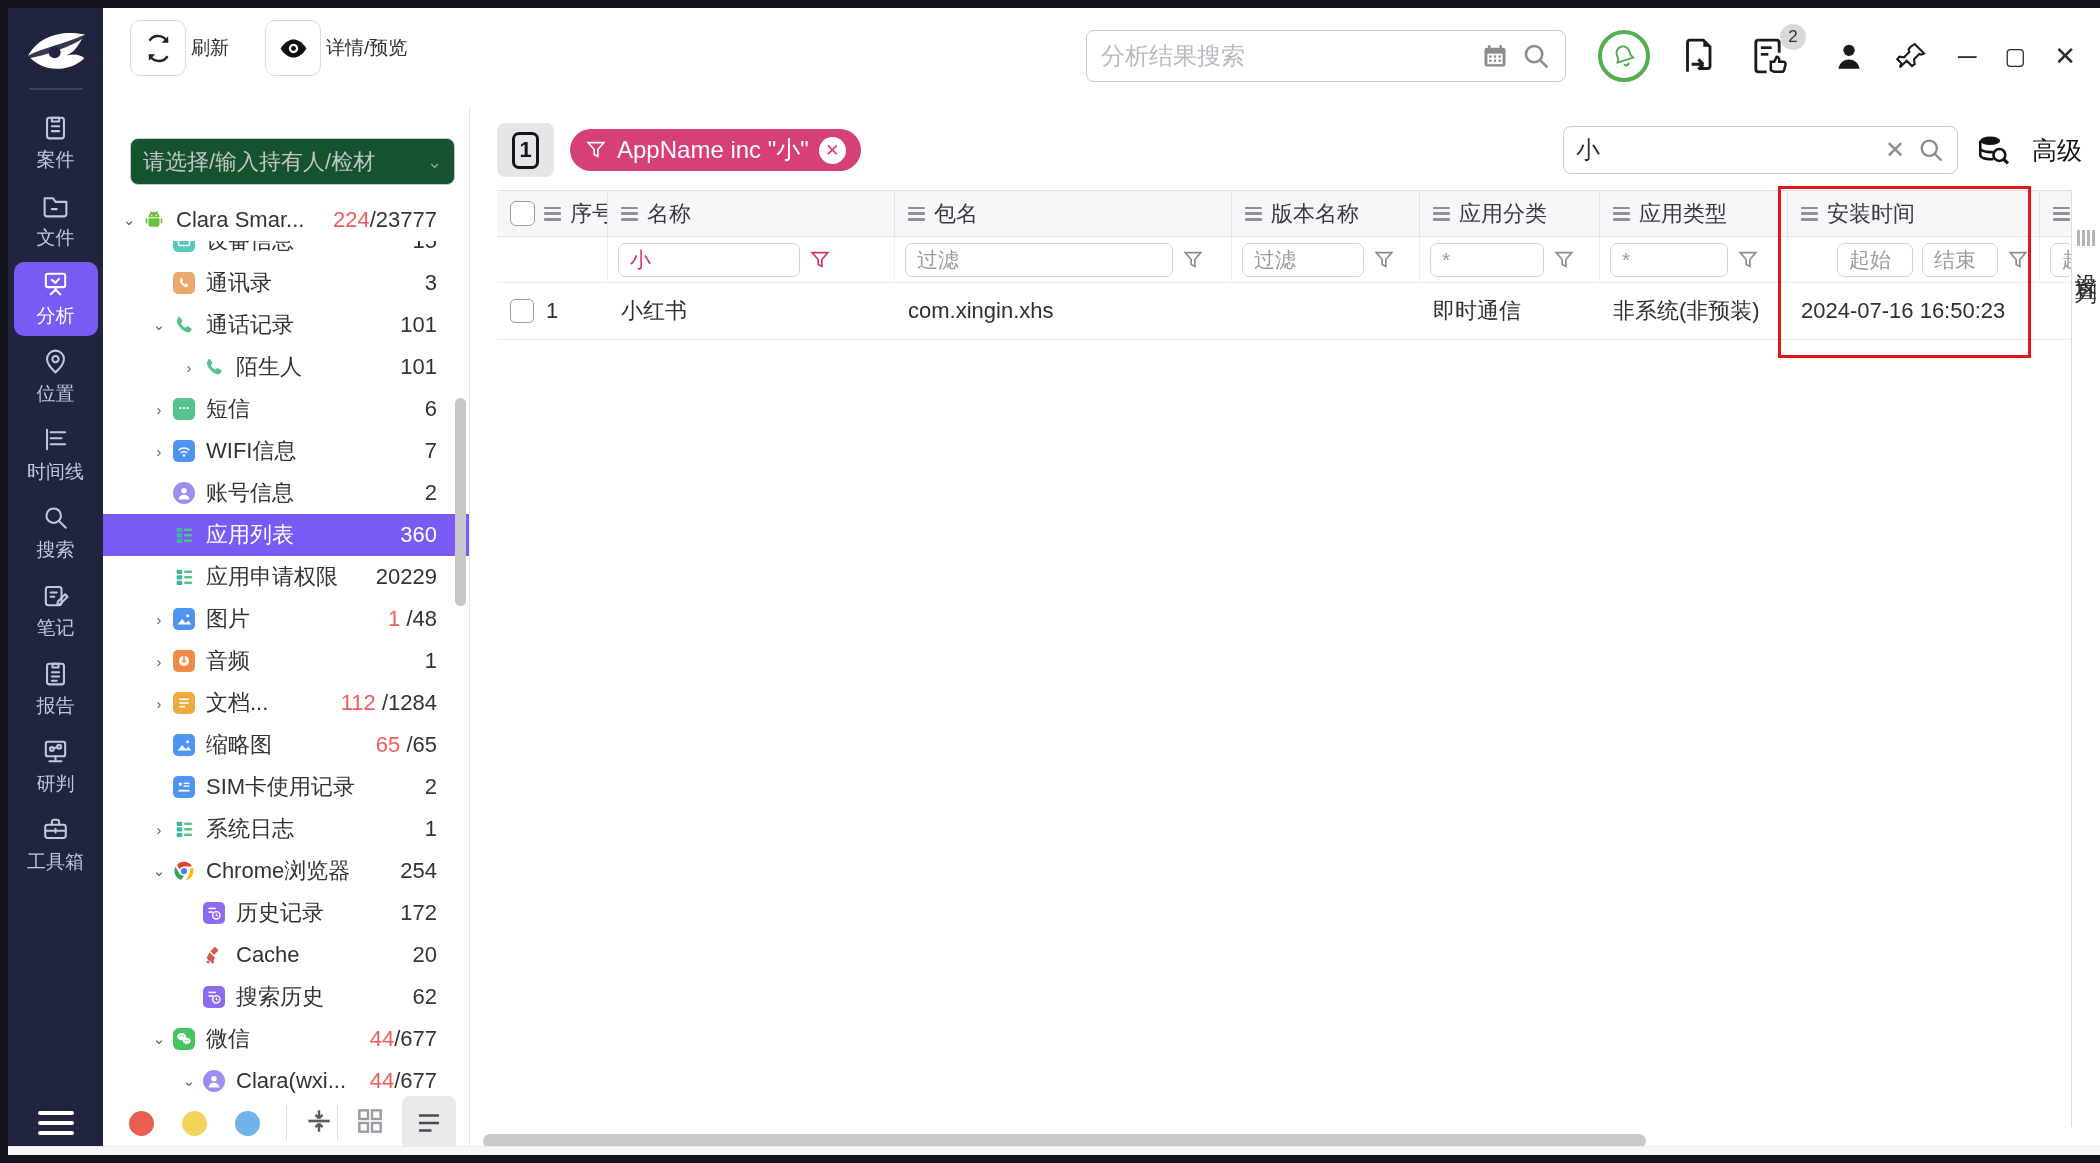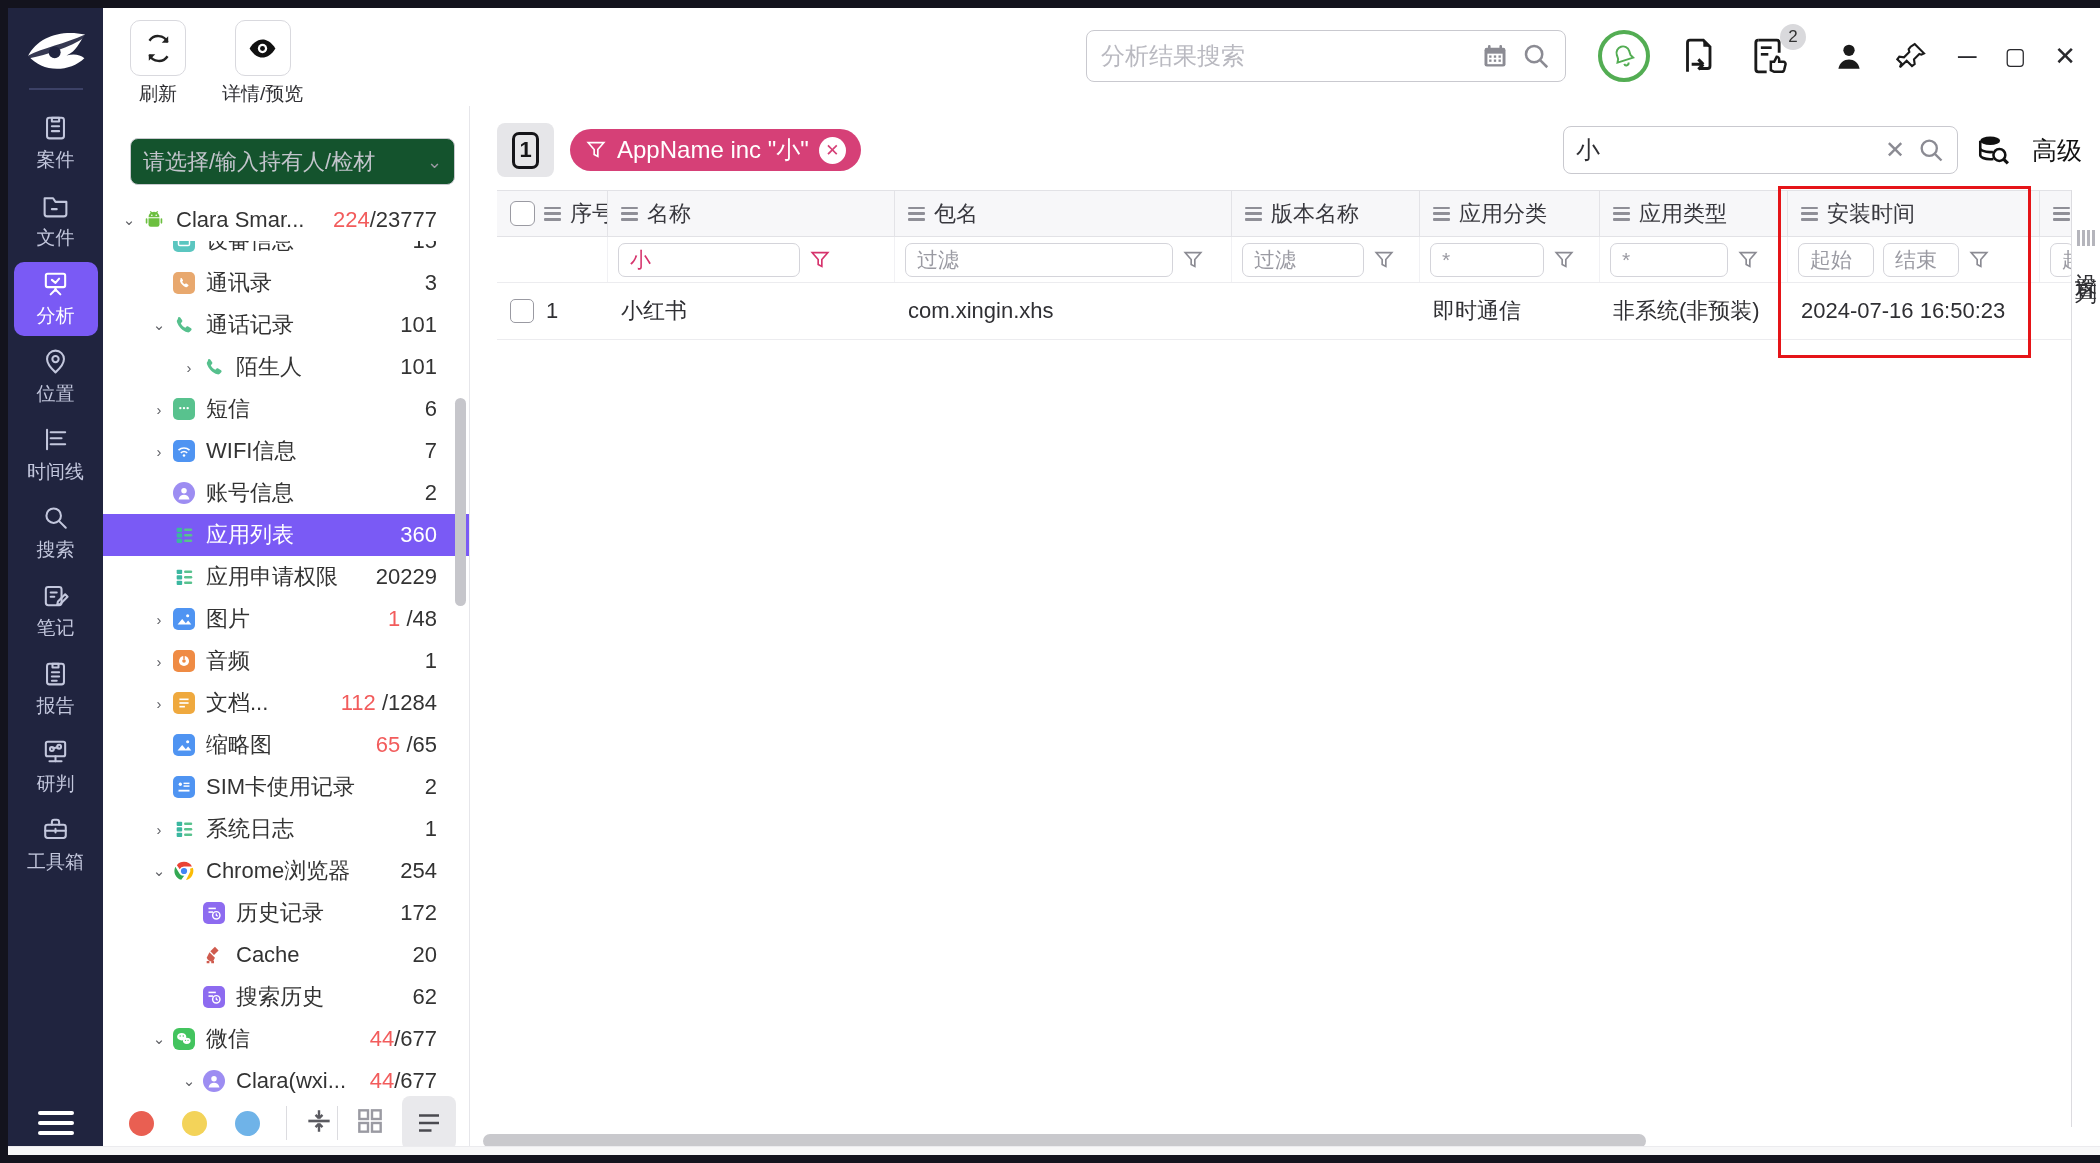--- a/index.html
+++ b/index.html
@@ -16,21 +16,21 @@
     justify-content:center;gap:5px;margin-bottom:4px;color:#c3c7dd;font-size:19px;flex:none;cursor:default}
   .rail-item.active{background:#7a5af5;color:#fff}
   .rail-item svg{width:29px;height:29px;stroke:#c3c7dd;fill:none;stroke-width:1.7}
   .rail-item.active svg{stroke:#fff}
   .rail-burger{position:absolute;bottom:20px;left:50%;transform:translateX(-50%);display:flex;flex-direction:column;gap:6px}
   .rail-burger i{display:block;width:36px;height:4px;background:#fff;border-radius:2px}
 
   
   .app{flex:1;display:flex;flex-direction:column;min-width:0}
   .topbar{height:98px;flex:none;display:flex;align-items:flex-start;padding:12px 0 0 27px}
-  .toolwrap{display:flex;flex-direction:column;align-items:center;gap:5px;margin-right:36px}
+  .toolwrap{display:flex;flex-direction:row;align-items:center;gap:5px;margin-right:36px}
   .toolbtn{width:56px;height:56px;border:1px solid #d9d9de;border-radius:10px;display:flex;align-items:center;justify-content:center;background:#fff}
   .toolbtn svg{width:31px;height:31px}
   .tool-label{font-size:19px;color:#2f2f33;white-space:nowrap}
   .topright{margin-left:auto;display:flex;align-items:center;padding-top:10px;padding-right:24px}
   .searchbox{width:480px;height:52px;border:1px solid #c9c9cf;border-radius:8px;display:flex;align-items:center;
     padding:0 14px;color:#b9b9c0;font-size:24px;background:#fff}
   .searchbox .ph{flex:1;white-space:nowrap;overflow:hidden}
   .sbicons{display:flex;align-items:center;gap:12px}
   .ticon{display:flex;align-items:center;justify-content:center}
   .ring{width:52px;height:52px;border:4px solid #53ad53;border-radius:50%;display:flex;align-items:center;justify-content:center;margin:0 30px 0 32px}
@@ -734,21 +734,21 @@
                   <svg class="funnel" viewBox="0 0 24 24">
                     <path d="M3.5 4h17l-6.5 7.5V19l-4-2.2v-5.3z" fill="none" stroke="#8b8b93" stroke-width="1.8"></path>
                   </svg>
                 </div>
                 <div class="fcell" style="width: 188px;">
                   <span class="finput" style="width:118px">*</span>
                   <svg class="funnel" viewBox="0 0 24 24">
                     <path d="M3.5 4h17l-6.5 7.5V19l-4-2.2v-5.3z" fill="none" stroke="#8b8b93" stroke-width="1.8"></path>
                   </svg>
                 </div>
-                <div class="fcell" style="width: 252px;">
+                <div class="fcell" style="width: 252px; justify-content: flex-end;">
                   <span class="finput" style="width:76px">起始</span>
                   <span class="finput" style="width:76px">结束</span>
                   <svg class="funnel" viewBox="0 0 24 24">
                     <path d="M3.5 4h17l-6.5 7.5V19l-4-2.2v-5.3z" fill="none" stroke="#8b8b93" stroke-width="1.8"></path>
                   </svg>
                 </div>
                 <div class="fcell" style="width: 32px;">
                   <span class="finput" style="width:40px">起</span>
                 </div>
               </div>

